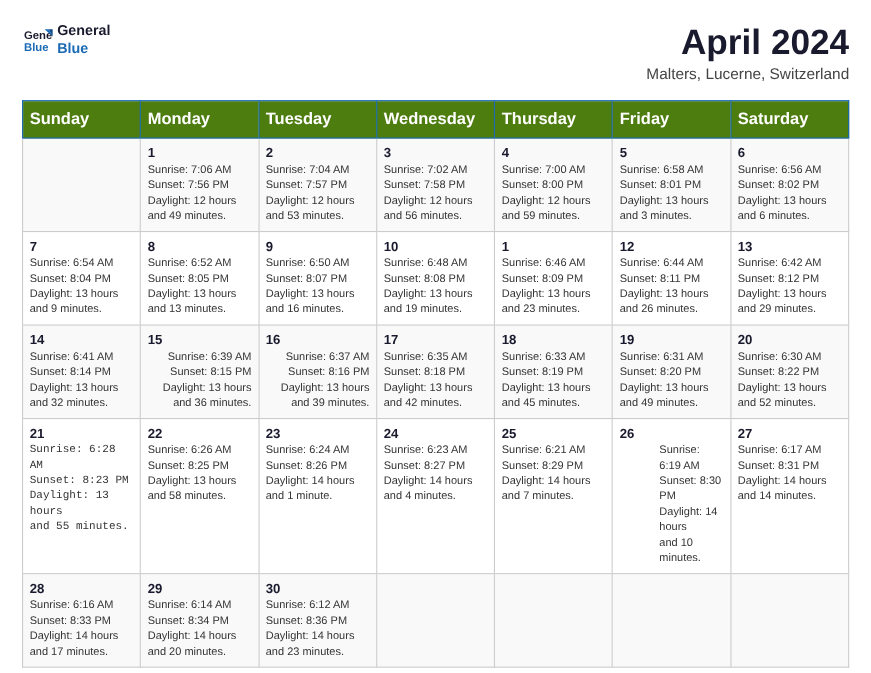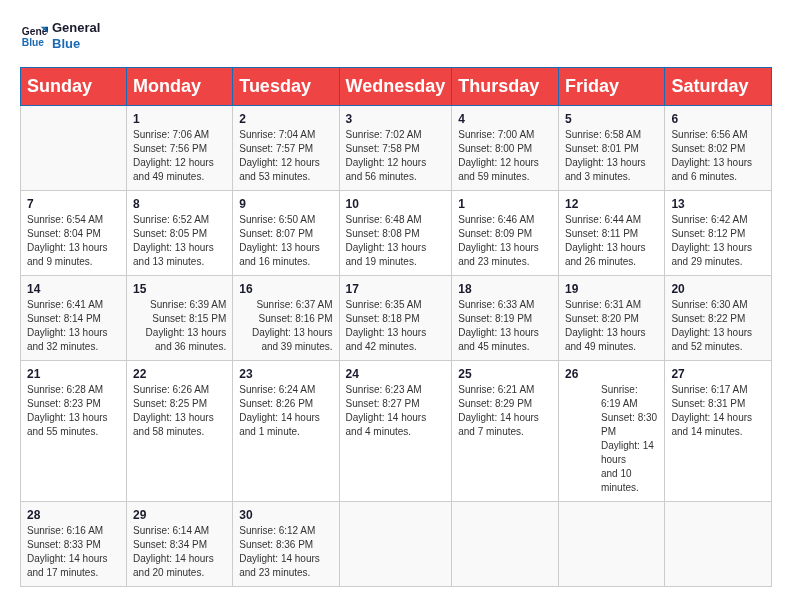--- a/index.html
+++ b/index.html
@@ -37,25 +37,25 @@
       font-size: 14px;
       color: #444;
       margin-top: 2px;
     }
     table {
       width: 100%;
       border-collapse: collapse;
       font-size: 11px;
     }
     thead tr th {
-      background-color: #ef4444;
+      background-color: #4d7c0f;
       color: #fff;
       padding: 8px 6px;
       text-align: left;
-      font-size: 18px;
+      font-size: 15px;
       font-weight: bold;
       border: 1px solid #1a6ab5;
     }
     tbody tr td {
       border: 1px solid #ccc;
       padding: 6px 6px;
       vertical-align: top;
       width: calc(100% / 7);
       min-height: 80px;
     }
@@ -91,20 +91,24 @@
       <polygon points="22,5 30,12 26,5" fill="#1a6ab5"></polygon>
       <polygon points="26,5 30,12 30,5" fill="#0d4a8a"></polygon>
     </svg>
     <div>
       <div style="font-size:13px;font-weight:bold;color:#1a1a2e;line-height:1.2;">
         <span style="color:#1a1a2e;">General</span><br>
         <span style="color:#1a6ab5;">Blue</span>
       </div>
     </div>
   </div>
+  <div class="title-block">
+    <div class="main-title">April 2024</div>
+    <div class="subtitle">Malters, Lucerne, Switzerland</div>
+  </div>
 </div>
 
 <table>
   <thead>
     <tr>
     <th>Sunday</th>
         <th>Monday</th>
         <th>Tuesday</th>
         <th>Wednesday</th>
         <th>Thursday</th>
@@ -256,21 +260,21 @@
           <div class="day-number">20</div>
           <div class="day-info" style="white-space: pre-line;">Sunrise: 6:30 AM
 Sunset: 8:22 PM
 Daylight: 13 hours
 and 52 minutes.</div>
         </td>
       </tr>
       <tr>
         <td>
           <div class="day-number">21</div>
-          <div class="day-info" style="white-space: pre-line;">Sunrise: 6:28 AM
+          <div class="day-info" style="white-space: pre-line; font-family: Liberation Mono, monospace;">Sunrise: 6:28 AM
 Sunset: 8:23 PM
 Daylight: 13 hours
 and 55 minutes.</div>
         </td>
         <td>
           <div class="day-number">22</div>
           <div class="day-info" style="white-space: pre-line;">Sunrise: 6:26 AM
 Sunset: 8:25 PM
 Daylight: 13 hours
 and 58 minutes.</div>

